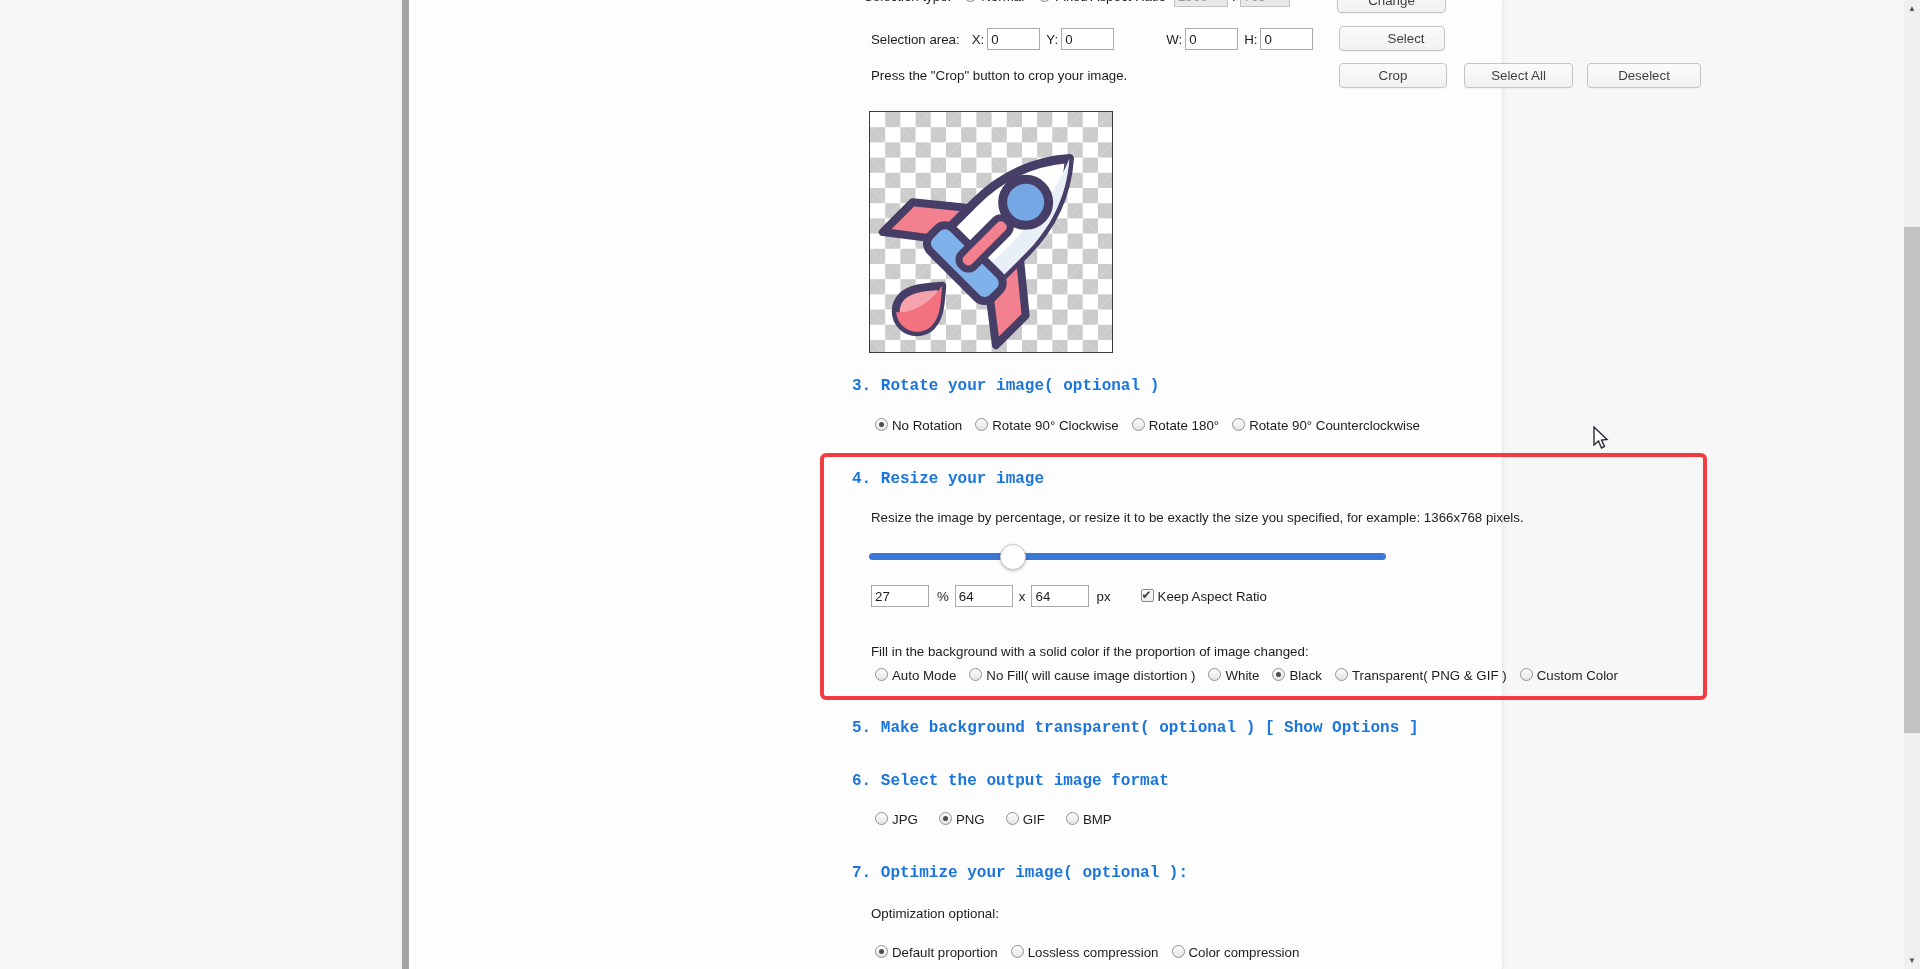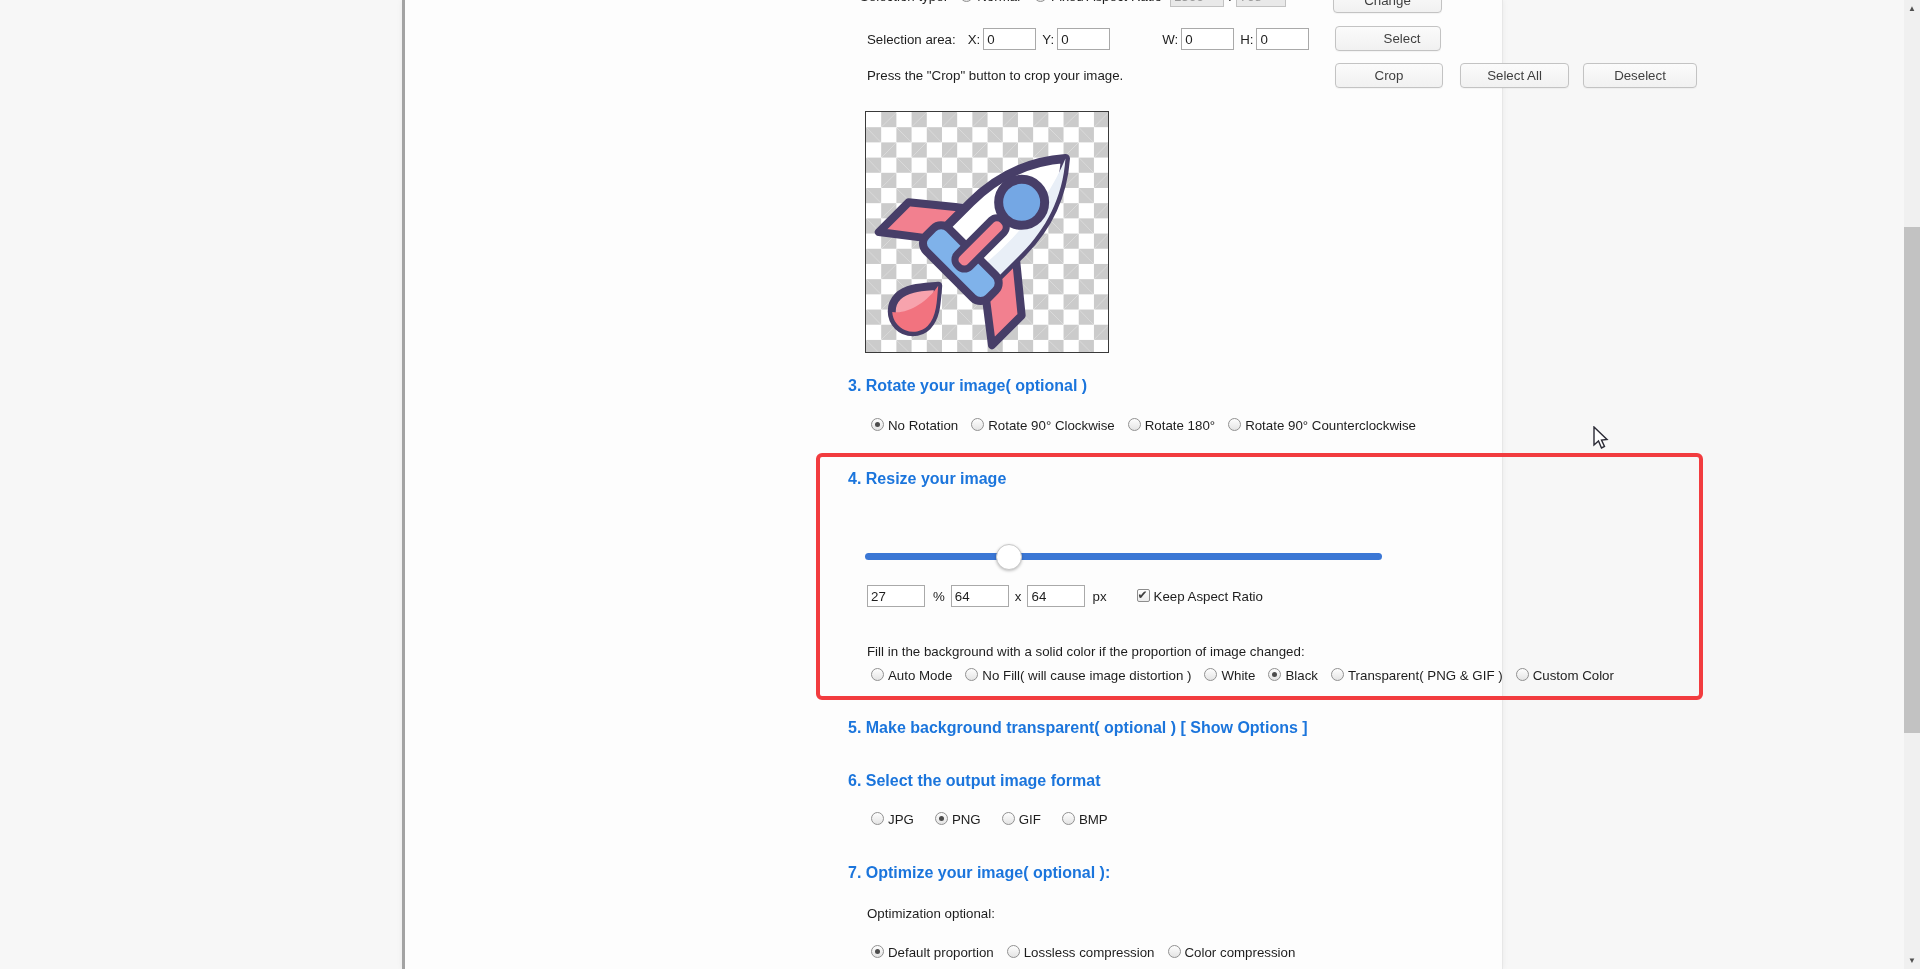--- a/index.html
+++ b/index.html
@@ -1,23 +1,23 @@
 <!DOCTYPE html>
 <html><head>
 <meta charset="utf-8">
 <style>
   * { margin:0; padding:0; box-sizing:border-box; }
   html,body { width:1920px; height:969px; overflow:hidden; background:#f7f7f7;
     font-family:"Liberation Sans", sans-serif; font-size:13.3px; color:#1d1d1d; }
   #page { position:relative; width:1920px; height:969px; }
   #content { position:absolute; left:402px; top:0; width:1101px; height:969px;
-    background:#fdfdfd; border-left:3px solid #a3a3a3; border-right:1px solid #e7e7e7;
+    background:#fdfdfd; border-left:7px solid #a3a3a3; border-right:1px solid #e7e7e7;
     box-shadow:0 0 6px rgba(0,0,0,.06); }
   .row { position:absolute; display:flex; align-items:center; white-space:nowrap; }
-  .h { position:absolute; font-size:16px; font-weight:bold; color:#1b75dc; white-space:nowrap; }
+  .h { position:absolute; font-size:16px; font-weight:bold; color:#1b75dc; white-space:nowrap;font-family:Liberation Mono, monospace; }
   .txt { position:absolute; white-space:nowrap; }
   .btn { position:absolute; height:25px; border:1px solid #c3c3c3; border-radius:4px;
     background:linear-gradient(#fbfbfb,#f1f1f1); color:#3f3f3f; font-size:13.3px;
     display:flex; align-items:center; justify-content:center; box-shadow:0 1px 1px rgba(0,0,0,.04); }
   .tinput { height:22px; border:1px solid #a9a9a9; background:#fff; font-size:13.3px;
     padding:0 3px; color:#1d1d1d; font-family:"Liberation Sans",sans-serif; }
   .tinput:disabled { background:#e9e9e9; color:#9a9a9a; border-color:#c2c2c2; }
   .radio { width:13px; height:13px; border-radius:50%; border:1px solid #919191;
     background:linear-gradient(#fefefe,#e4e4e4); display:inline-block; position:relative; flex:none; }
   .radio.checked::after { content:''; position:absolute; left:3px; top:3px; width:5px; height:5px;
@@ -128,20 +128,21 @@
         <span>Rotate 180°</span>
       </label>
       <label class="ritem">
         <span class="radio"></span>
         <span>Rotate 90° Counterclockwise</span>
       </label>
     </div>
 
     <div id="redbox"></div>
     <div class="h" style="left:443px; top:470px;">4. Resize your image</div>
+    <div class="txt" style="left:462px; top:510px;">Resize the image by percentage, or resize it to be exactly the size you specified, for example: 1366x768 pixels.</div>
     <div id="slider-track"></div>
     <div id="slider-handle"></div>
 
     <div class="row" style="left:462px; top:585px; height:22px;">
       <input class="tinput" style="width: 58px;" value="27">
       <span style="width:8px"></span>
       <span>%</span>
       <span style="width:6px"></span>
       <input class="tinput" style="width: 58px;" value="64">
       <span style="width:6px"></span>

